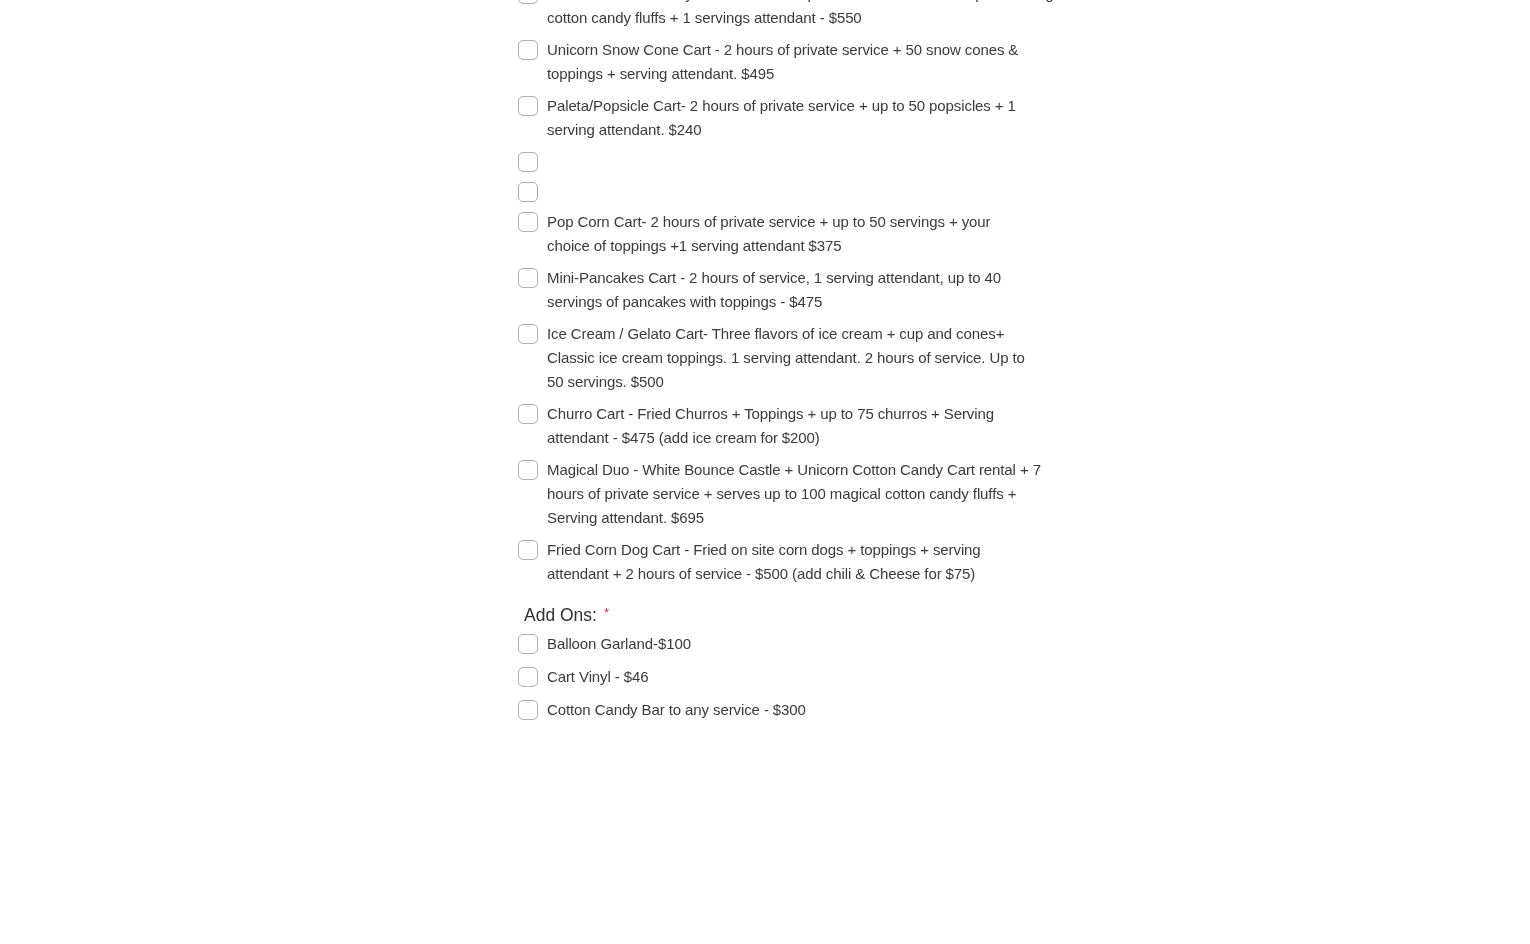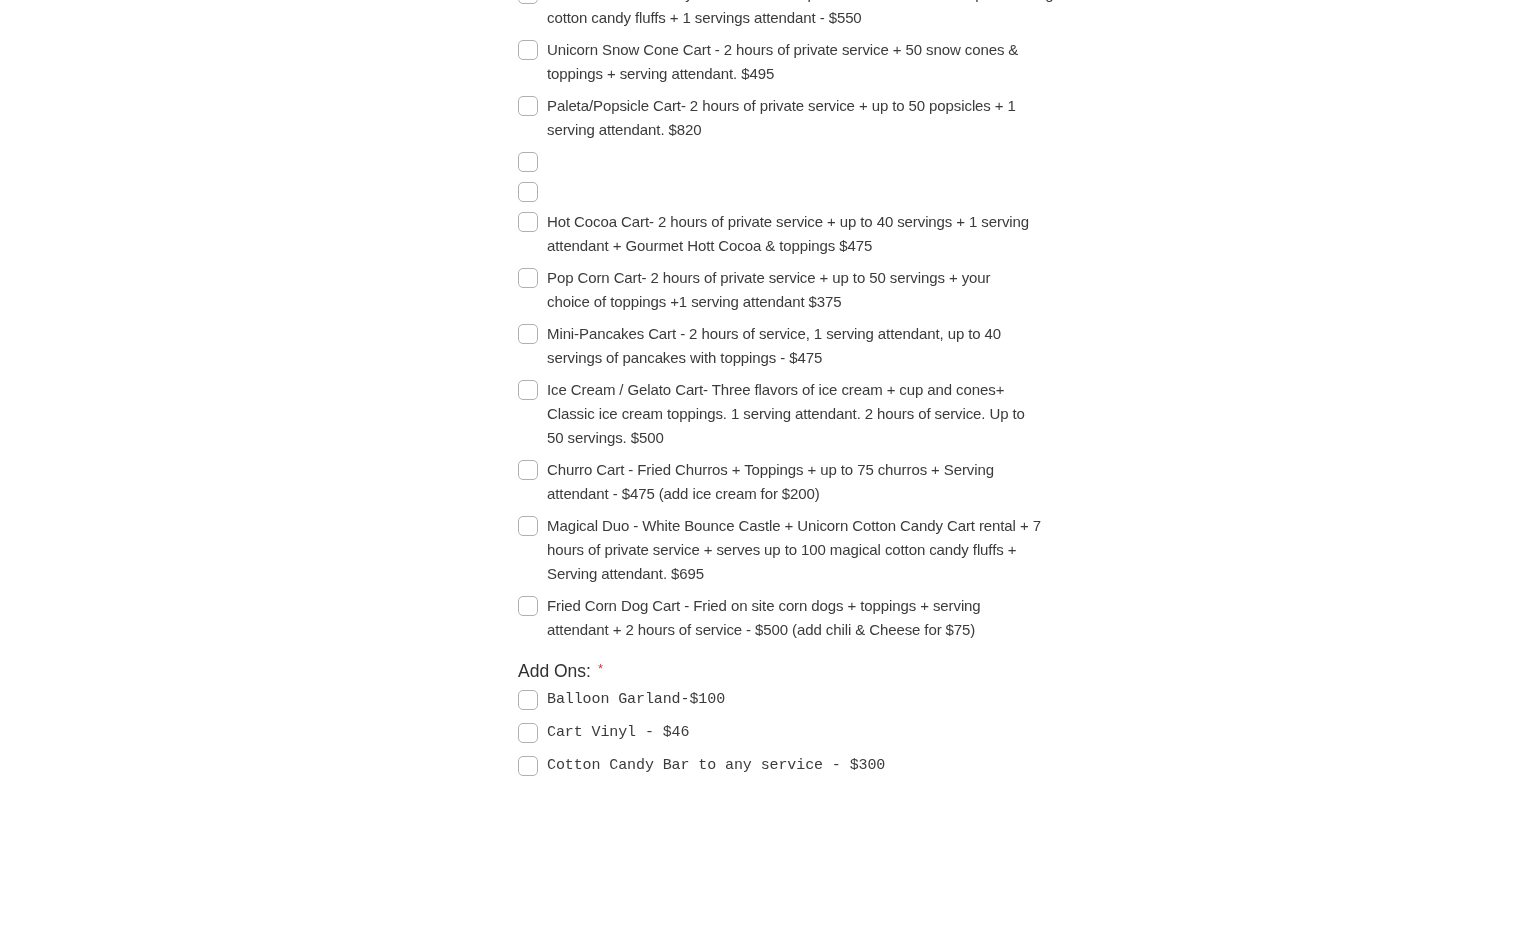--- a/index.html
+++ b/index.html
@@ -19,21 +19,21 @@
     margin: -18px 0 0 518px;
     width: 620px;
   }
   .checkbox-group { display: block; }
   .option-row {
     display: flex;
     align-items: flex-start;
     margin-bottom: 8px;
     cursor: pointer;
   }
-  .addons .option-row { margin-bottom: 9px; font-family: Liberation Mono, monospace; }
+  .addons .option-row { margin-bottom: 9px; }
   .checkbox {
     flex: 0 0 auto;
     width: 20px;
     height: 20px;
     box-sizing: border-box;
     background: #ffffff;
     border: 1.5px solid #b0b0b0;
     border-radius: 5px;
     margin: 2px 9px 0 0;
   }
@@ -41,21 +41,21 @@
     font-size: 15px;
     line-height: 24px;
     letter-spacing: -0.1px;
     color: #3b3b3b;
     white-space: pre-line; 
   }
   .group-label {
     font-size: 17.5px;
     line-height: 26px;
     color: #303030;
-    margin: 14px 0 4px 0;
+    margin: 14px 0 4px 6px;
   }
   .required {
     color: #cc3b3b;
     font-size: 13px;
     margin-left: 7px;
     vertical-align: 4px;
   }
 </style>
 </head>
 <body>
@@ -72,36 +72,31 @@
 
     <label class="option-row">
       <span class="checkbox"></span>
       <span class="option-text">Unicorn Snow Cone Cart - 2 hours of private service + 50 snow cones &amp;
 toppings + serving attendant. $495</span>
     </label>
 
     <label class="option-row">
       <span class="checkbox"></span>
       <span class="option-text">Paleta/Popsicle Cart- 2 hours of private service + up to 50 popsicles + 1
-serving attendant. $820</span>
+serving attendant. $240</span>
     </label>
 
     <label class="option-row">
       <span class="checkbox"></span>
     </label>
 
     <label class="option-row">
       <span class="checkbox"></span>
     </label>
 
-    <label class="option-row">
-      <span class="checkbox"></span>
-      <span class="option-text">Hot Cocoa Cart- 2 hours of private service + up to 40 servings + 1 serving
-attendant + Gourmet Hott Cocoa &amp; toppings $475</span>
-    </label>
 
     <label class="option-row">
       <span class="checkbox"></span>
       <span class="option-text">Pop Corn Cart- 2 hours of private service + up to 50 servings + your
 choice of toppings +1 serving attendant $375</span>
     </label>
 
     <label class="option-row">
       <span class="checkbox"></span>
       <span class="option-text">Mini-Pancakes Cart - 2 hours of service, 1 serving attendant, up to 40

